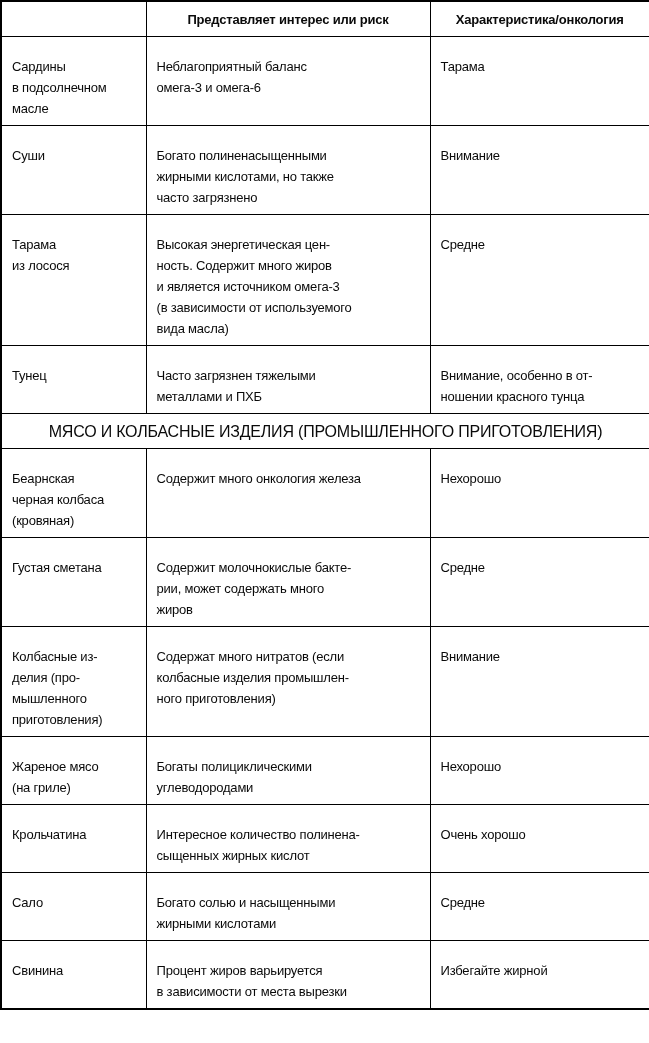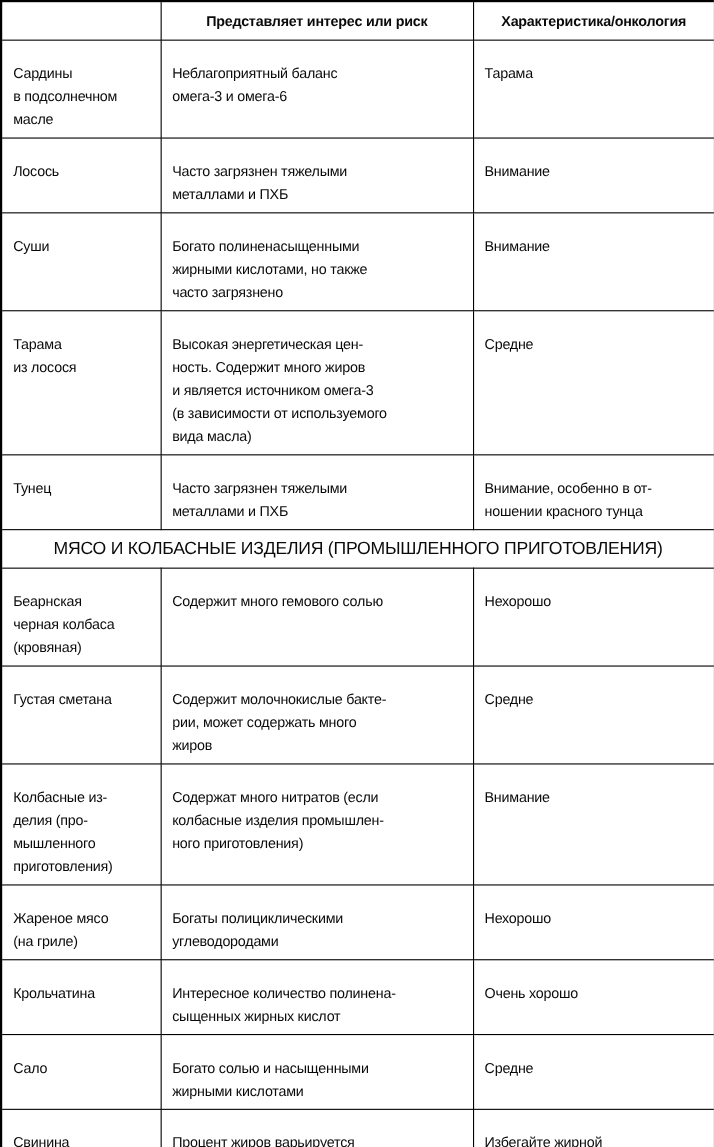--- a/index.html
+++ b/index.html
@@ -73,26 +73,20 @@
 
     <tr>
           <td class="cell">Сардины
 в подсолнечном
 масле</td>
           <td class="cell">Неблагоприятный баланс
 омега-3 и омега-6</td>
           <td class="cell">Тарама</td>
         </tr>
         <tr>
-          <td class="cell">Лосось</td>
-          <td class="cell">Часто загрязнен тяжелыми
-металлами и ПХБ</td>
-          <td class="cell">Внимание</td>
-        </tr>
-        <tr>
           <td class="cell">Суши</td>
           <td class="cell">Богато полиненасыщенными
 жирными кислотами, но также
 часто загрязнено</td>
           <td class="cell">Внимание</td>
         </tr>
         <tr>
           <td class="cell">Тарама
 из лосося</td>
           <td class="cell">Высокая энергетическая цен-
@@ -109,21 +103,21 @@
           <td class="cell">Внимание, особенно в от-
 ношении красного тунца</td>
         </tr>
         <tr>
           <td class="section-title" colspan="3">МЯСО И КОЛБАСНЫЕ ИЗДЕЛИЯ (ПРОМЫШЛЕННОГО ПРИГОТОВЛЕНИЯ)</td>
         </tr>
         <tr>
           <td class="cell">Беарнская
 черная колбаса
 (кровяная)</td>
-          <td class="cell">Содержит много гемового солью</td>
+          <td class="cell">Содержит много онкология железа</td>
           <td class="cell">Нехорошо</td>
         </tr>
         <tr>
           <td class="cell">Густая сметана</td>
           <td class="cell">Содержит молочнокислые бакте-
 рии, может содержать много
 жиров</td>
           <td class="cell">Средне</td>
         </tr>
         <tr>

